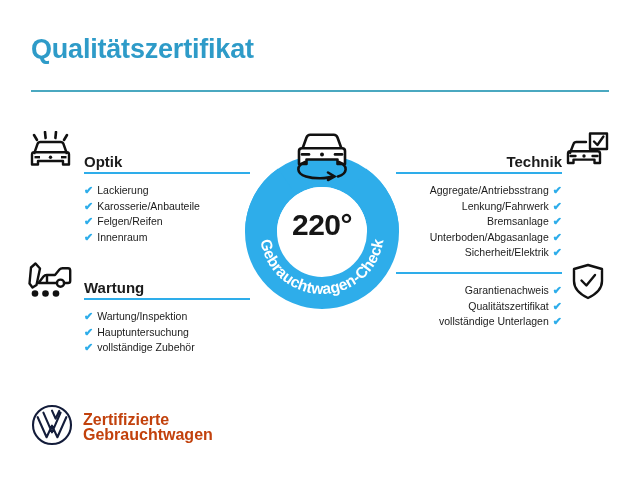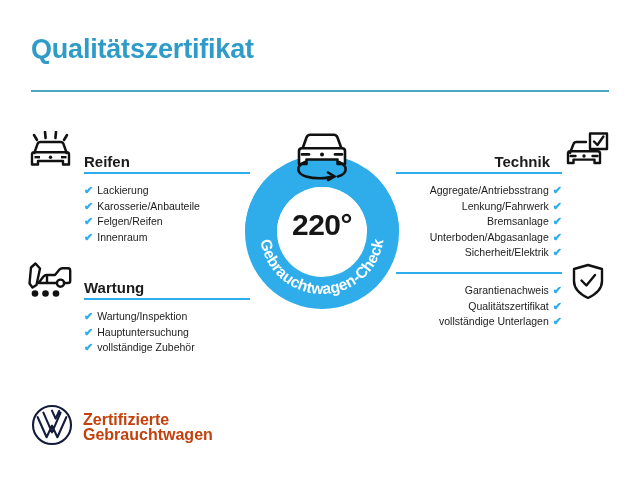--- a/index.html
+++ b/index.html
@@ -47,21 +47,21 @@
     white-space:nowrap;
   }
   .chk{color:#2eadea;font-weight:bold;font-size:11px;}
 
   
   .left .head .htxt{left:0;}
   .left li{text-align:left;}
   .left .chk{margin-right:4px;}
 
   
-  .right .head .htxt{right:12px;margin-left:24px;}
+  .right .head .htxt{right:0;margin-left:24px;}
   .right li{text-align:right;}
   .right .chk{margin-left:4px;}
 
   
   #block-optik   {left:84px;top:146px;width:166px;}
   #block-wartung {left:84px;top:272px;width:166px;}
   #block-technik {left:396px;top:146px;width:166px;}
   #block-garantie{left:396px;top:272px;width:166px;}
 
   
@@ -191,21 +191,21 @@
       <g stroke="#111" stroke-width="2.6" fill="none" stroke-linecap="round">
         <path d="M22 36 C13 39.5 13 47.5 23 50.5 C31 53 44 53 50 50"></path>
         <path d="M56 36 C65 39.5 65 47.5 55 50.5"></path>
         <path d="M45 46.5 L51.5 50.5 L45 54"></path>
       </g>
     </svg>
   </div>
 
   <div class="block left" id="block-optik">
     <div class="head">
-      <span class="htxt">Reifen</span>
+      <span class="htxt">Optik</span>
     </div>
     <div class="rule"></div>
     <ul>
       <li><span class="chk">✔</span><span>Lackierung</span></li>
       <li><span class="chk">✔</span><span>Karosserie/Anbauteile</span></li>
       <li><span class="chk">✔</span><span>Felgen/Reifen</span></li>
       <li><span class="chk">✔</span><span>Innenraum</span></li>
     </ul>
   </div>
 

